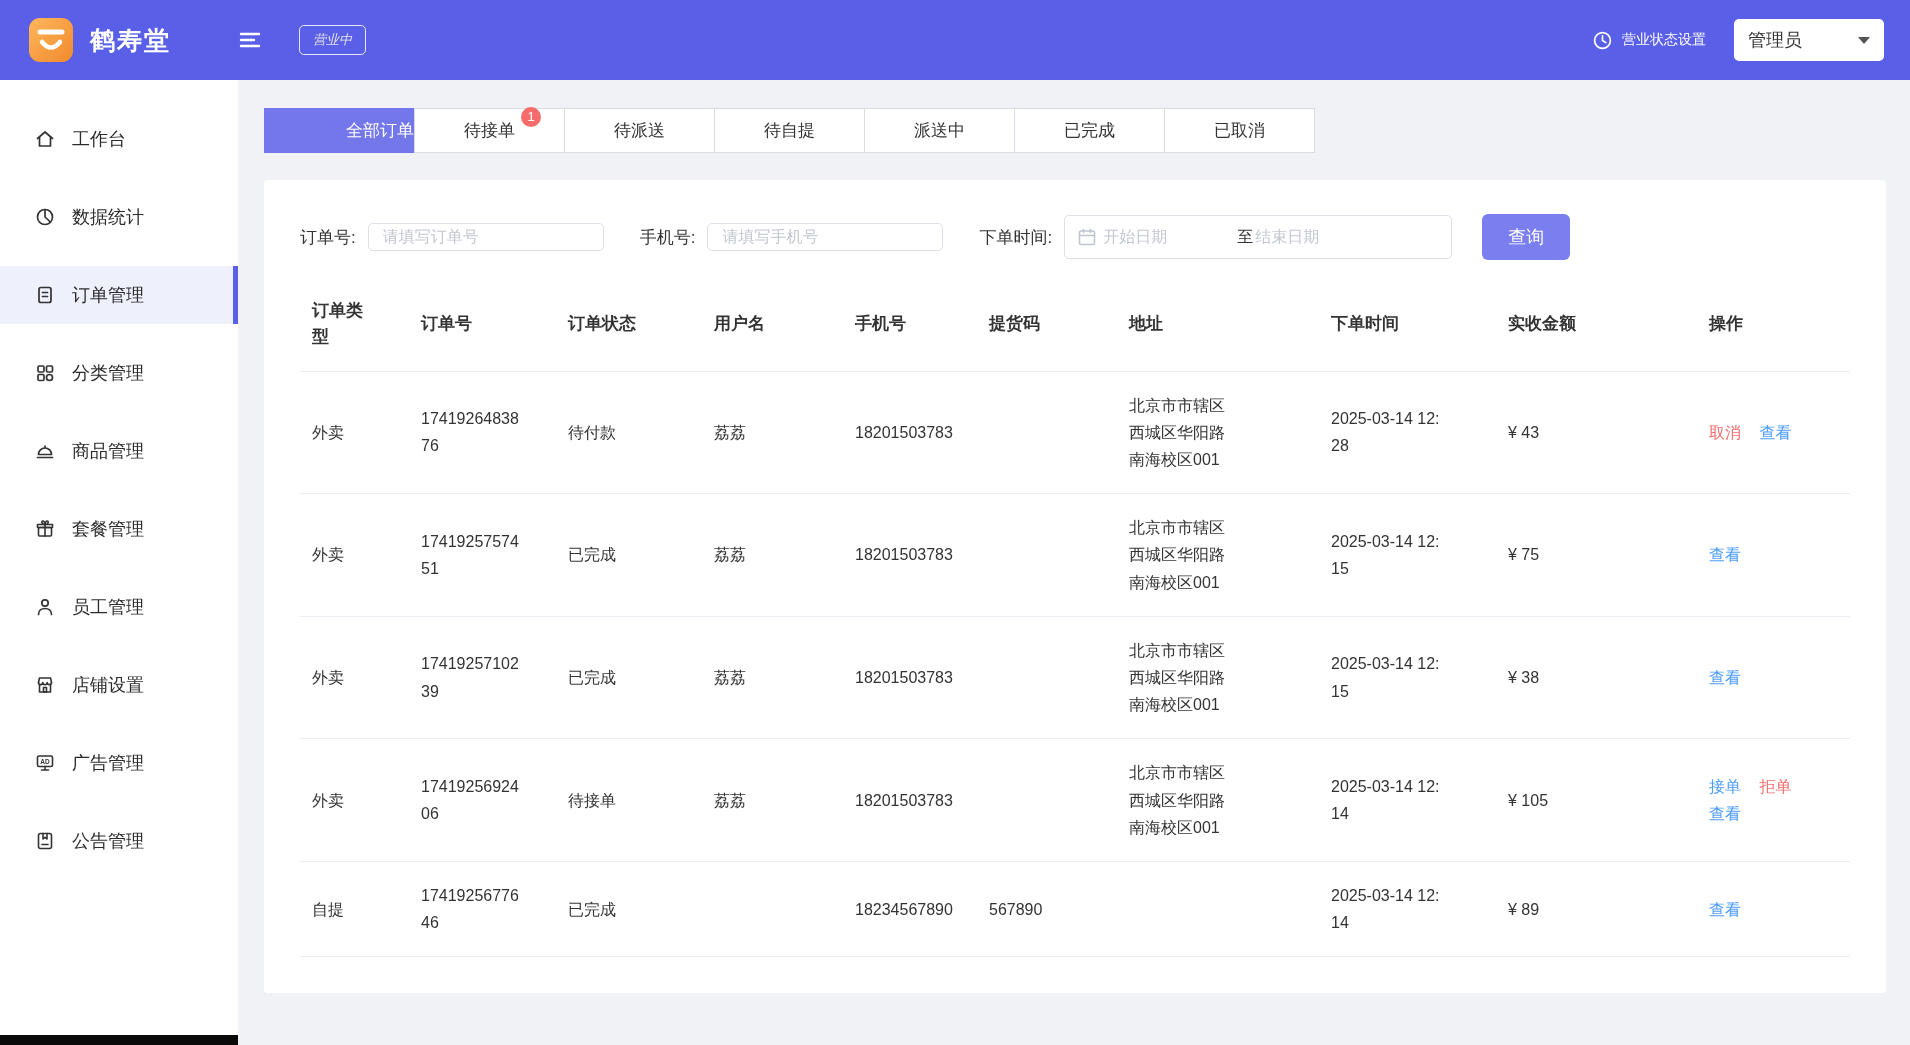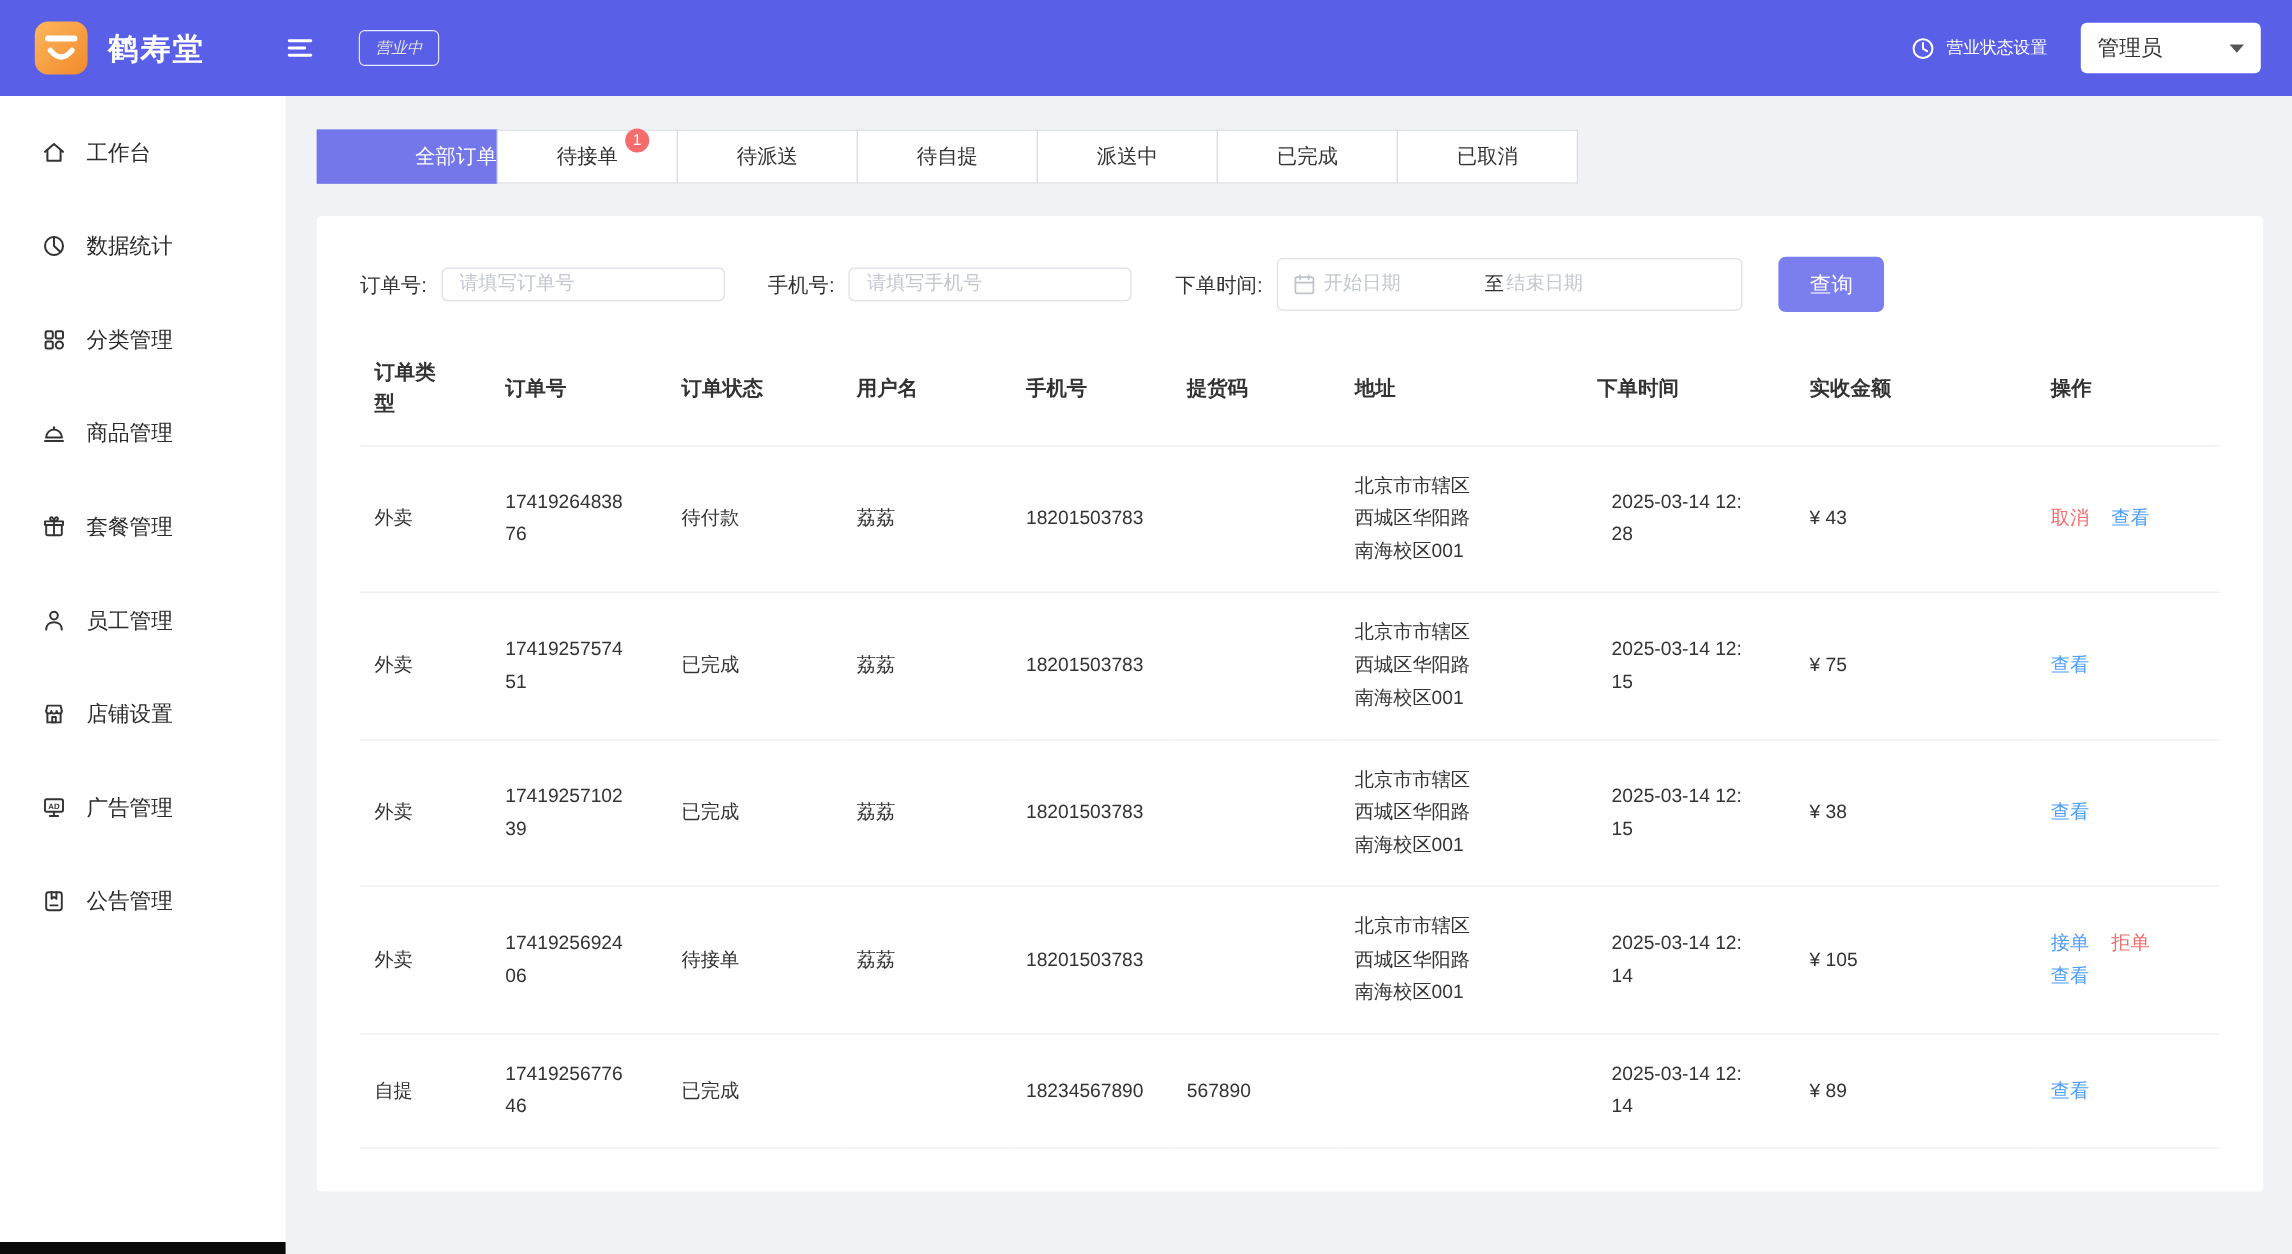--- a/index.html
+++ b/index.html
@@ -29,21 +29,21 @@
   .status-setting { display:flex; align-items:center; gap:9px; color:#fff; font-size:14px; margin-right:28px; cursor:pointer; }
   .user-select {
     width:150px; height:42px; background:#fff; border-radius:5px;
     display:flex; align-items:center; justify-content:space-between;
     padding:0 14px; font-size:18px; color:#333; cursor:pointer;
   }
   .caret { width:0; height:0; border-left:6px solid transparent; border-right:6px solid transparent; border-top:7px solid #555; }
 
   
   .sidebar { position:absolute; top:80px; left:0; width:238px; height:965px; background:#fff; z-index:10; }
-  .side-nav { padding-top:18px; }
+  .side-nav { padding-top:30px; }
   .side-item {
     height:58px; display:flex; align-items:center; padding-left:34px; gap:16px;
     font-size:18px; color:#2b2b2b; cursor:pointer; margin-bottom:20px;
   }
   .side-item .sicon { display:flex; width:22px; flex:0 0 auto; }
   .side-item.active { background:#eef0fc; border-right:5px solid #5a5fe8; }
 
   
   .main { position:absolute; top:80px; left:238px; width:1672px; height:965px; padding:28px 24px 0 26px; }
 
@@ -93,21 +93,21 @@
     font-size:17px; color:#333; font-weight:bold; text-align:left;
     padding:10px 12px 20px 12px; border-bottom:1px solid #ebeef5; vertical-align:middle; line-height:1.55;
   }
   td {
     font-size:16px; color:#333; padding:20px 12px; border-bottom:1px solid #ebeef5;
     vertical-align:middle; line-height:1.7;
   }
   .w-narrow  { max-width:56px; }
   .w-orderno { max-width:100px; word-break:break-all; }
   .w-address { max-width:98px; }
-  .w-time    { max-width:112px; word-break:break-all;margin-left:12px; }
+  .w-time    { max-width:112px; word-break:break-all; }
   .act { font-size:16px; margin-right:14px; cursor:pointer; white-space:nowrap; }
   .act:last-child { margin-right:0; }
   .act.primary { color:#4e9eff; }
   .act.danger  { color:#f56c6c; }
 
   .bottom-bar { position:absolute; left:0; bottom:0; width:238px; height:10px; background:#0a0a0a; z-index:30; }
 </style>
 </head>
 <body>
 
@@ -164,20 +164,29 @@
     <div class="side-item">
       <span class="sicon">
         <svg width="22" height="22" viewBox="0 0 22 22" fill="none" stroke="#333" stroke-width="1.7" stroke-linecap="round">
           <circle cx="11" cy="11" r="7.5"></circle>
             <path d="M11 11 V3.5 M11 11 L16.4 16"></path>
         </svg>
       </span>
       <span class="slabel">数据统计</span>
     </div>
 
+    <div class="side-item active">
+      <span class="sicon">
+        <svg width="22" height="22" viewBox="0 0 22 22" fill="none" stroke="#333" stroke-width="1.7" stroke-linecap="round">
+          <rect x="5" y="3.5" width="12" height="15" rx="2"></rect>
+            <path d="M8.5 8.5 h5 M8.5 12.5 h5"></path>
+        </svg>
+      </span>
+      <span class="slabel">订单管理</span>
+    </div>
 
     <div class="side-item">
       <span class="sicon">
         <svg width="22" height="22" viewBox="0 0 22 22" fill="none" stroke="#333" stroke-width="1.7">
           <rect x="4" y="4" width="6" height="6" rx="1.2"></rect>
             <rect x="12.5" y="4" width="6" height="6" rx="1.2"></rect>
           <rect x="4" y="12.5" width="6" height="6" rx="1.2"></rect>
             <rect x="12.5" y="12.5" width="6" height="6" rx="3"></rect>
         </svg>
       </span>

